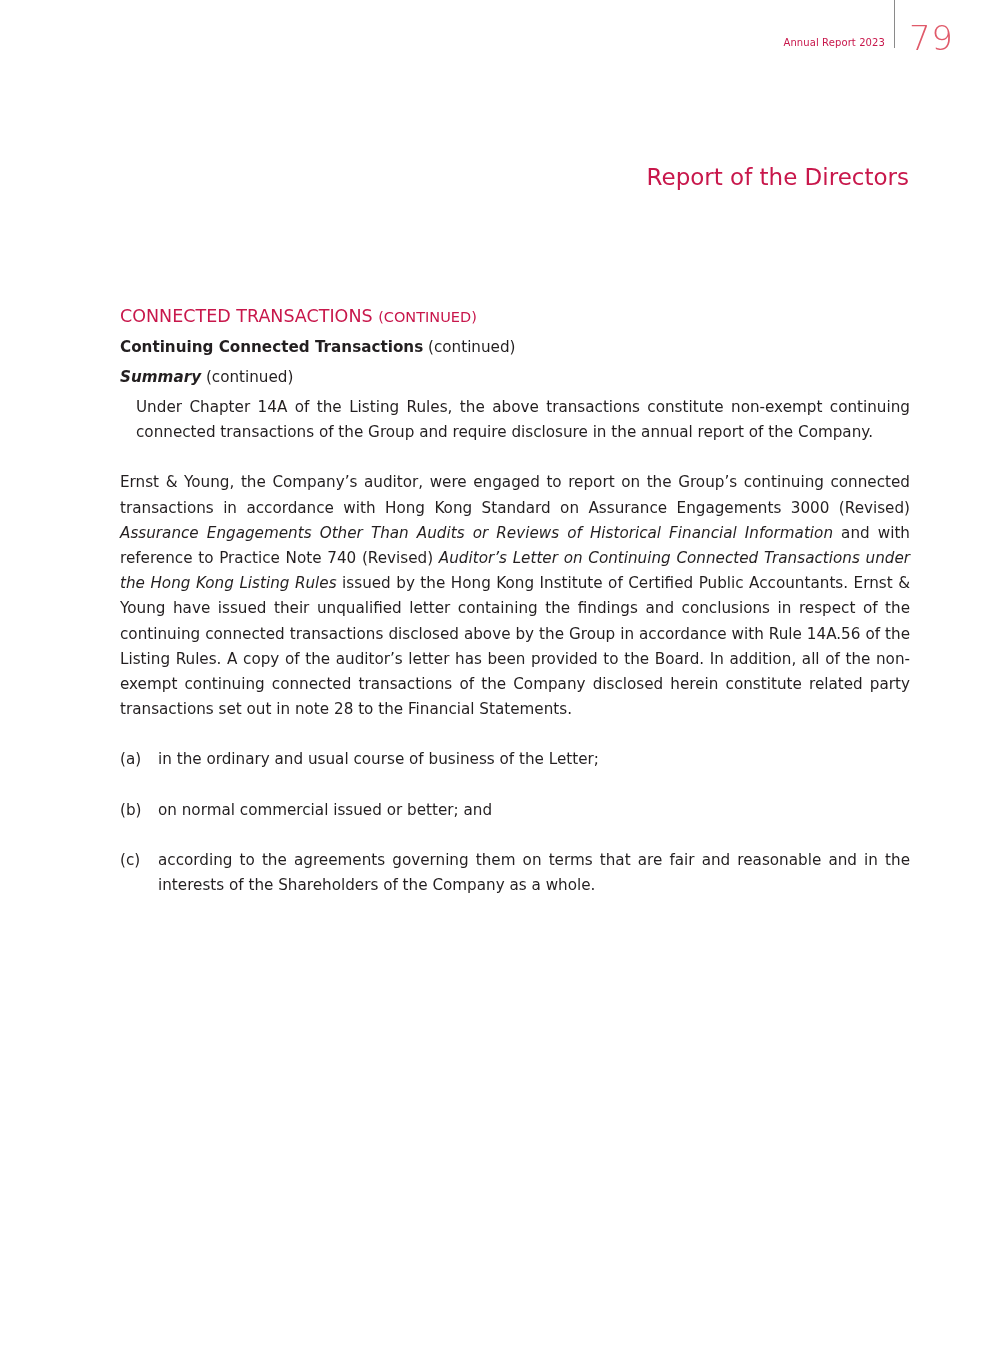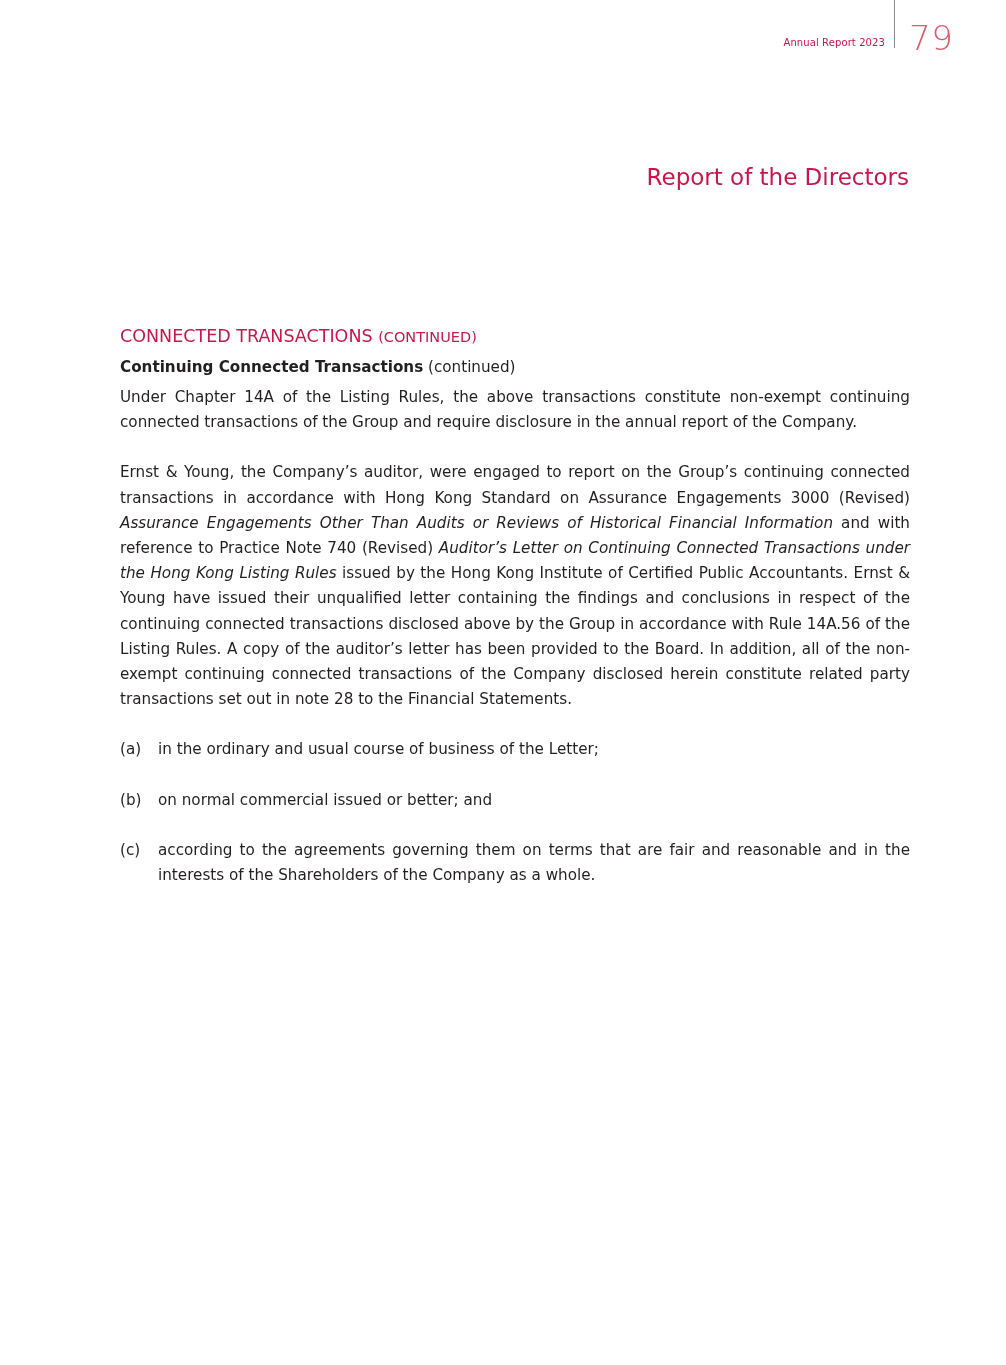--- a/index.html
+++ b/index.html
@@ -17,33 +17,33 @@
     }
     .page-number {
       position: absolute; left: 909px; top: 18px;
       font-size: 34px; color: #e05a6a; font-weight: 300; letter-spacing: 0.5px;
     }
     .page-title {
       position: absolute; right: 97px; top: 164px; margin: 0;
       font-size: 23px; font-weight: normal; color: #c8174b;
     }
     .content {
-      position: absolute; left: 120px; top: 324px; width: 790px;
+      position: absolute; left: 120px; top: 304px; width: 790px;
       font-size: 15.2px; line-height: 25.2px;
     }
     .section-heading {
       margin: 0 0 5px 0; font-size: 17.5px; font-weight: normal; color: #c8174b;
       line-height: 25px;
     }
     .section-heading .suffix { font-size: 14.5px; }
     .subheading { margin: 0 0 5px 0; line-height: 25px; }
     .subheading b { font-weight: bold; }
     .subheading i { font-style: italic; font-weight: bold; }
     p.body { margin: 0 0 25px 0; text-align: justify; }
-    p.body.first { margin-top: 0; }
+    p.body.first { margin-top: 0; margin-left: 16px; }
     .list { margin: 0 0 25px 0; padding: 0; list-style: none; }
     .list li { display: flex; margin: 0 0 25px 0; }
     .list li:last-child { margin-bottom: 0; }
     .list .marker { width: 38px; flex: none; }
     .list .text { flex: 1; text-align: justify; }
   </style>
 </head>
 <body>
 
 <div class="running-head">Annual Report 2023</div>
@@ -52,20 +52,24 @@
 
 <h1 class="page-title">Report of the Directors</h1>
 
 <div class="content">
   <h2 class="section-heading">
     <span>CONNECTED TRANSACTIONS</span>
     <span class="suffix">(CONTINUED)</span>
   </h2>
   <div class="subheading">
     <b>Continuing Connected Transactions</b>
+    <span>(continued)</span>
+  </div>
+  <div class="subheading">
+    <i>Summary</i>
     <span>(continued)</span>
   </div>
 
   <p class="body first">Under Chapter 14A of the Listing Rules, the above transactions constitute non-exempt continuing connected transactions of the Group and require disclosure in the annual report of the Company.</p>
 
   <p class="body"><span>Ernst &amp; Young, the Company’s auditor, were engaged to report on the Group’s continuing connected transactions in accordance with Hong Kong Standard on Assurance Engagements 3000 (Revised) </span><i>Assurance Engagements Other Than Audits or Reviews of Historical Financial Information</i><span> and with reference to Practice Note 740 (Revised) </span><i>Auditor’s Letter on Continuing Connected Transactions under the Hong Kong Listing Rules</i><span> issued by the Hong Kong Institute of Certified Public Accountants. Ernst &amp; Young have issued their unqualified letter containing the findings and conclusions in respect of the continuing connected transactions disclosed above by the Group in accordance with Rule 14A.56 of the Listing Rules. A copy of the auditor’s letter has been provided to the Board. In addition, all of the non-exempt continuing connected transactions of the Company disclosed herein constitute related party transactions set out in note 28 to the Financial Statements.</span></p>
 
 
   <ul class="list">
     <li>

